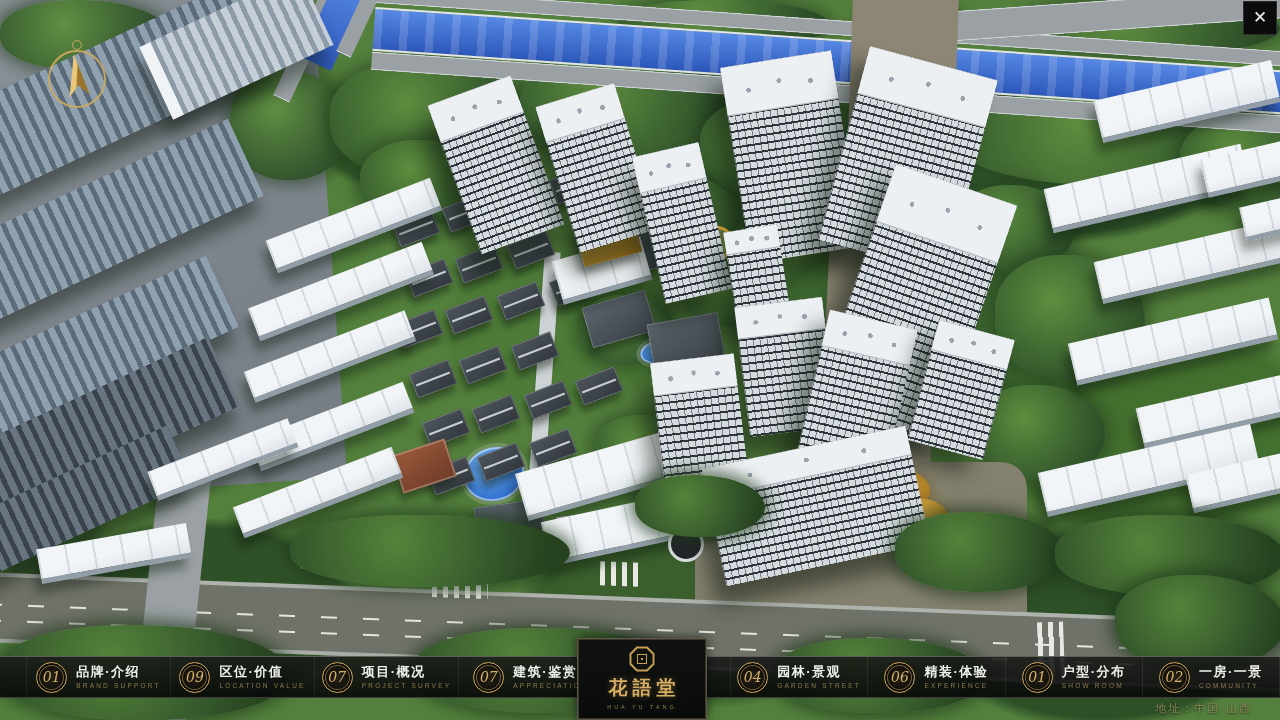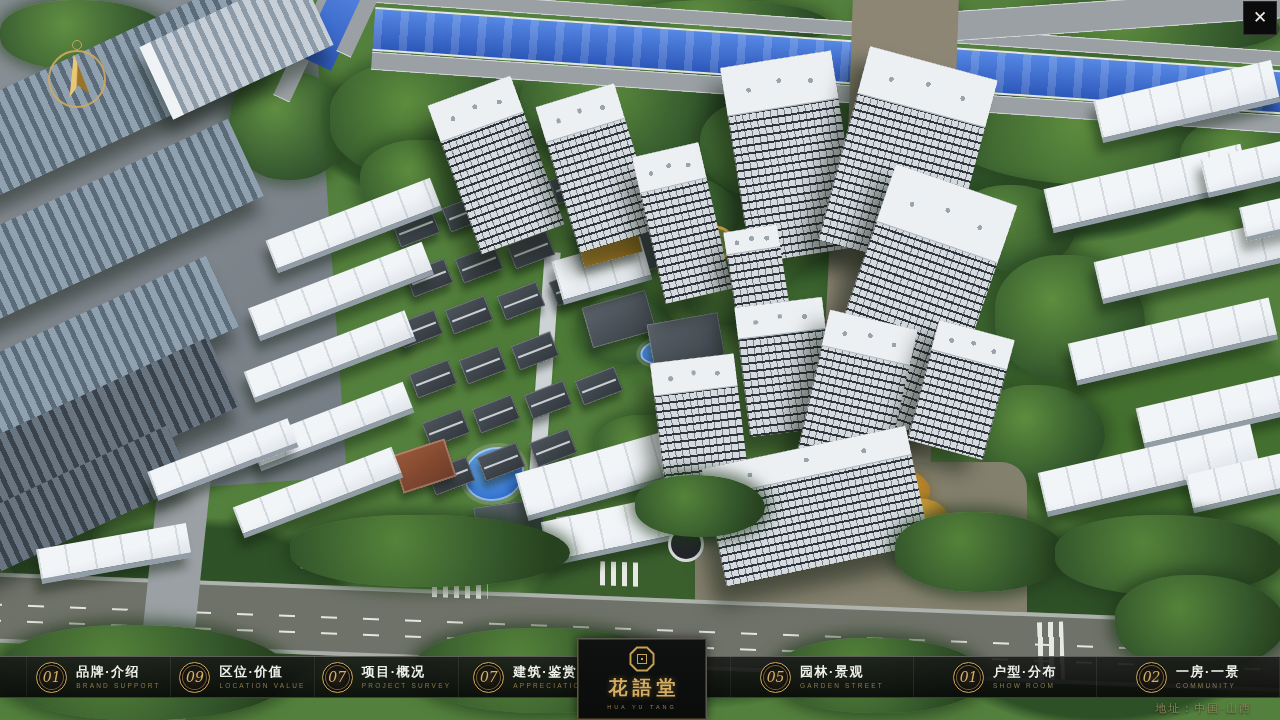--- a/index.html
+++ b/index.html
@@ -303,25 +303,34 @@
           </div>
         <div class="labels">
             <div class="t">建筑·鉴赏</div>
             <div class="s">APPRECIATION</div>
           </div>
       </div>
     </div>
     <div class="nav-group gr">
       <div class="nav-item">
         <div class="badge">
-            <span class="num">05</span>
+            <span class="num">04</span>
           </div>
         <div class="labels">
             <div class="t">园林·景观</div>
             <div class="s">GARDEN STREET</div>
+          </div>
+      </div>
+      <div class="nav-item">
+        <div class="badge">
+            <span class="num">06</span>
+          </div>
+        <div class="labels">
+            <div class="t">精装·体验</div>
+            <div class="s">EXPERIENCE</div>
           </div>
       </div>
       <div class="nav-item">
         <div class="badge">
             <span class="num">01</span>
           </div>
         <div class="labels">
             <div class="t">户型·分布</div>
             <div class="s">SHOW ROOM</div>
           </div>

